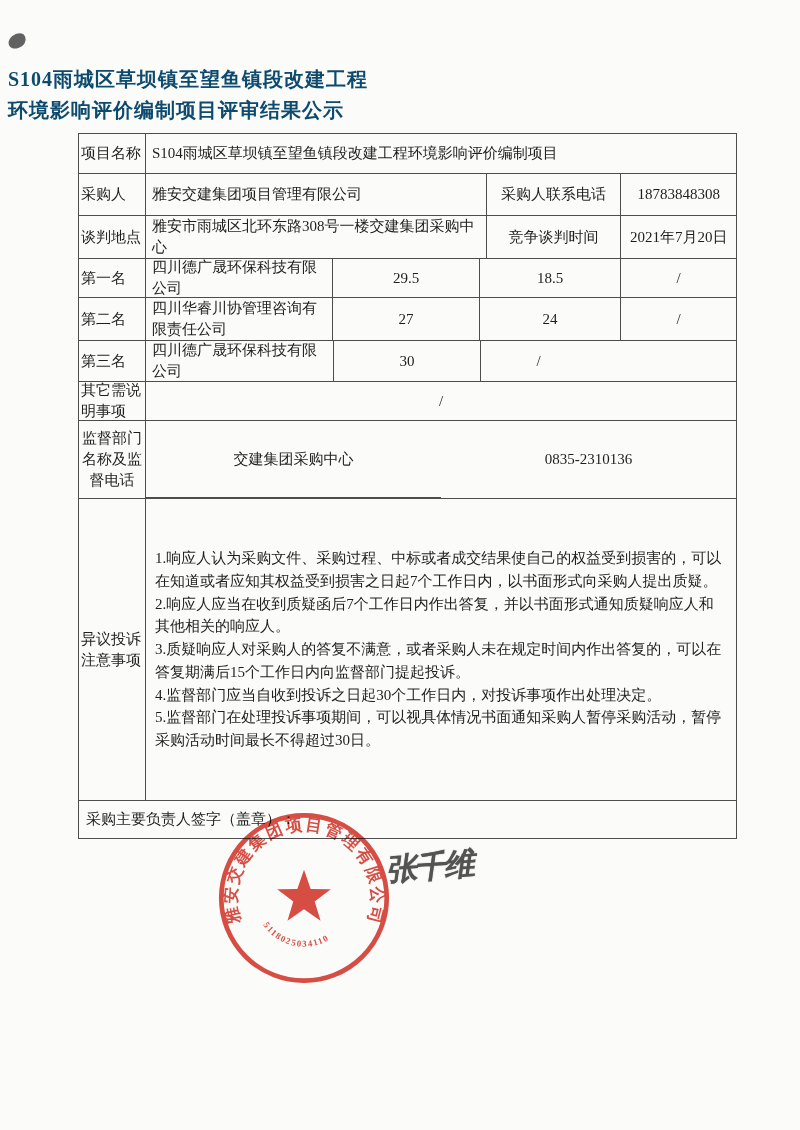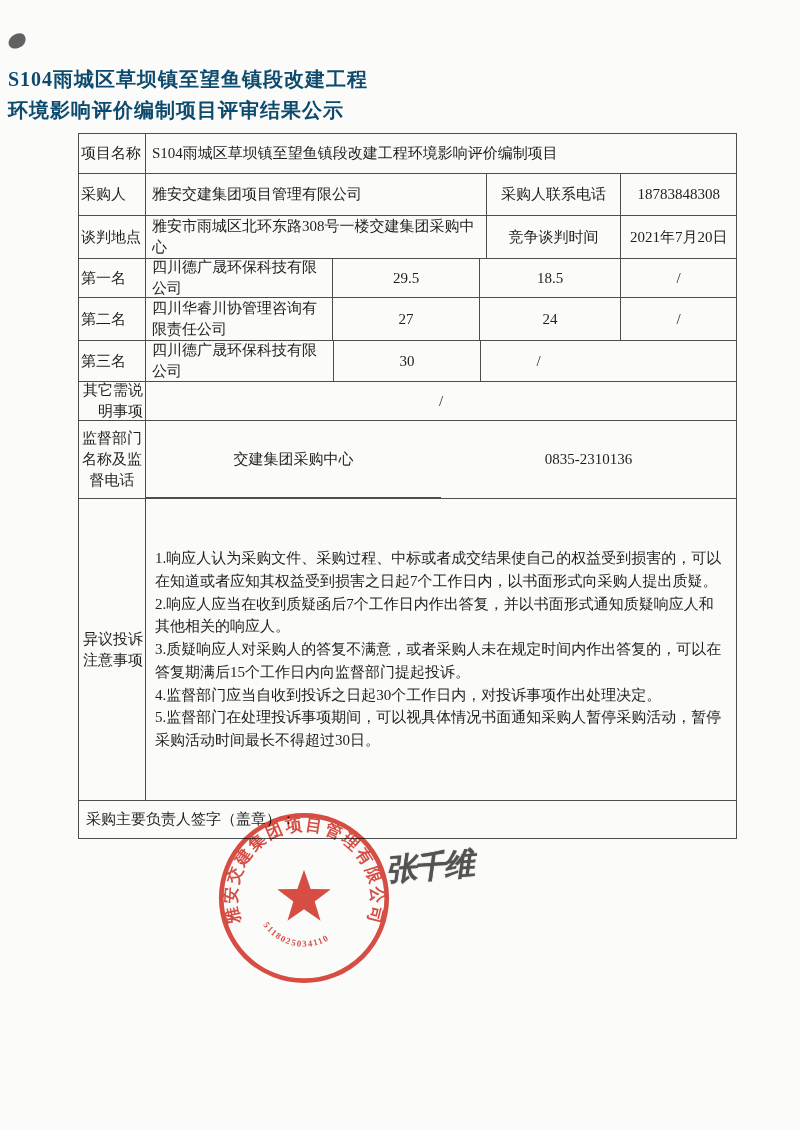--- a/index.html
+++ b/index.html
@@ -26,21 +26,21 @@
     border:1.5px solid #4d4d4d; font-size:15px;
   }
   .tr { display:flex; border-bottom:1px solid #4d4d4d; }
   .tr:last-child { border-bottom:none; }
   .td {
     border-right:1px solid #4d4d4d;
     display:flex; align-items:center;
     padding:2px 6px; line-height:1.38;
   }
   .td:last-child { border-right:none; }
-  .lab { width:67px; flex:none; padding:2px 2px; word-break:break-all;text-align:right; }
+  .lab { width:67px; flex:none; padding:2px 2px; word-break:break-all; }
   .lab.ctr { text-align:center; justify-content:center; }
   .ctr { justify-content:center; text-align:left; }
   .wrapname { word-break:break-all; }
   .supcol { width:592px; display:flex; }
   .suprow {
     flex:1; display:flex; align-items:center; justify-content:center;
     border-bottom:1px solid #4d4d4d;
   }
   .suprow:last-child { border-bottom:none; }
   .objcell {

